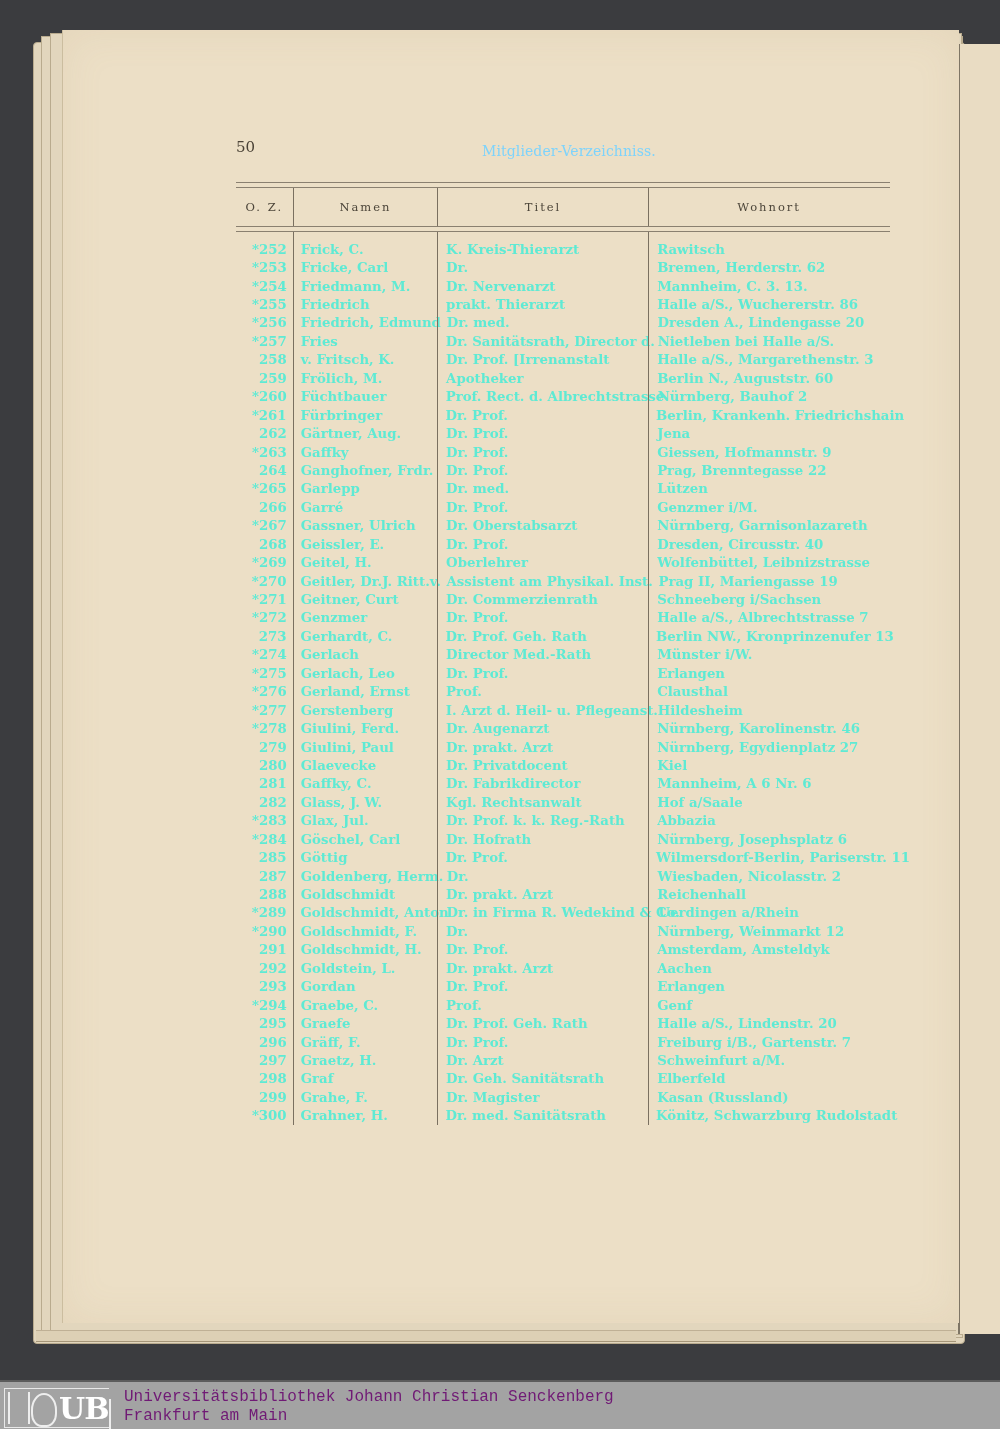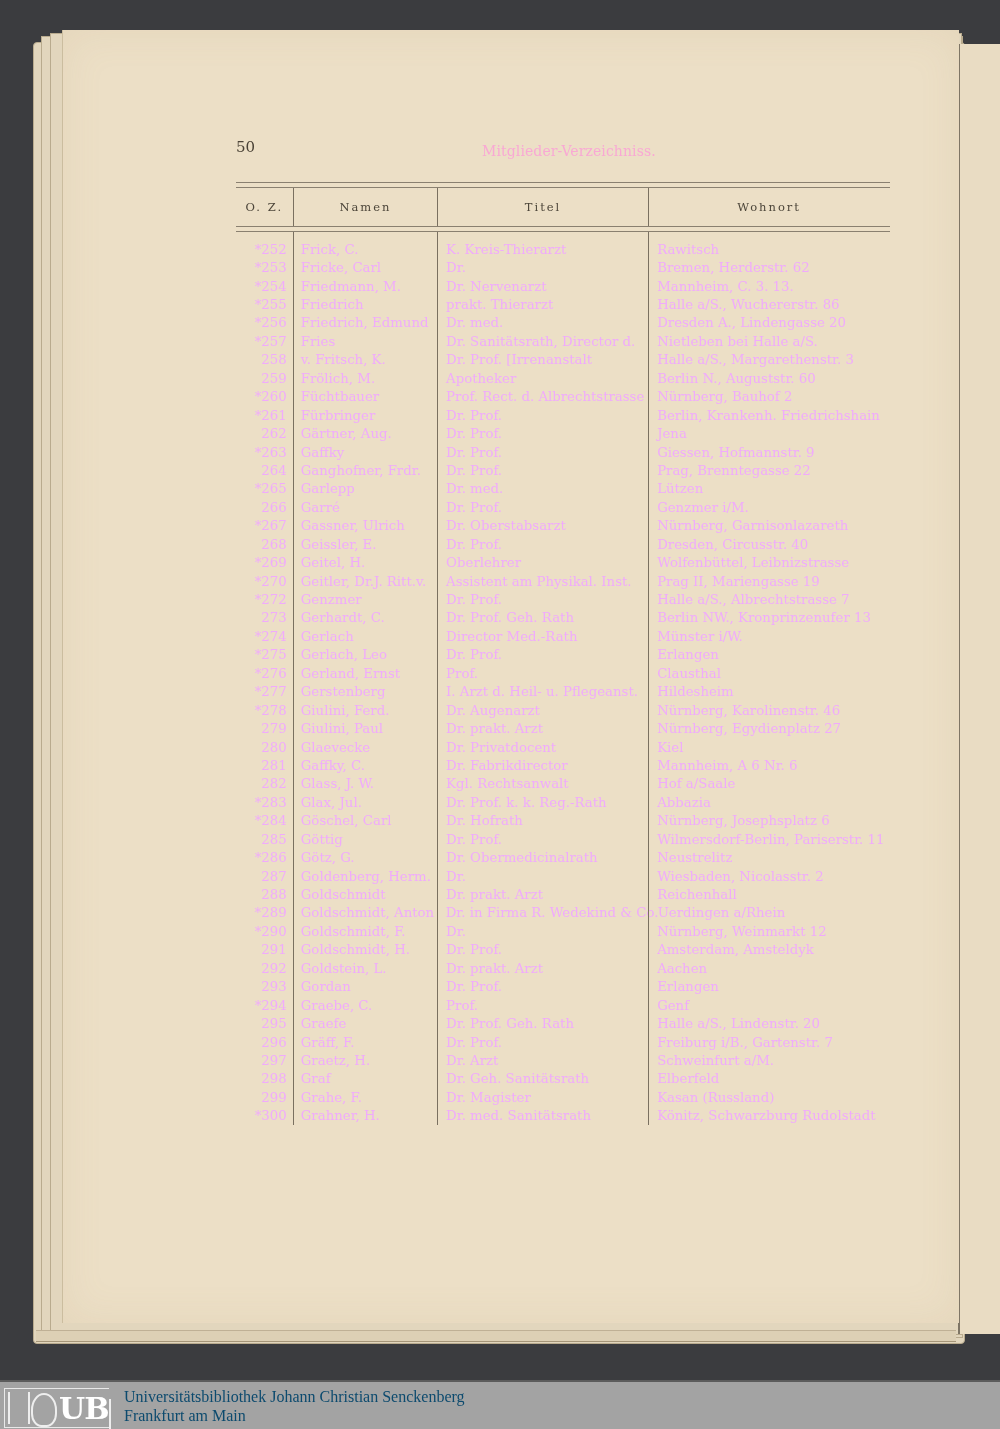--- a/index.html
+++ b/index.html
@@ -31,21 +31,21 @@
   }
   .bottom-edge {
     position:absolute; left:36px; top:1330px; width:920px; height:10px;
     background:#ddd0b5; border-top:1px solid #bfb095; border-bottom:1px solid #a59679;
   }
 
   .page-number {
     position:absolute; left:236px; top:138px; font-size:15px; color:#4a4236;
   }
   .running-head {
-    position:absolute; left:482px; top:143px; font-size:14px; color:#f9a8d4;
+    position:absolute; left:482px; top:143px; font-size:14px; color:#7dd3fc;
     letter-spacing:0.1px;
   }
 
   .table-wrap { position:absolute; left:236px; top:182px; width:654px; }
   .rule-double {
     height:4px; border-top:1px solid #8a8070; border-bottom:1px solid #8a8070;
   }
   .thead {
     position:relative; height:38px; display:flex; font-size:11.5px; color:#4d463a;
     letter-spacing:2px;
@@ -54,22 +54,23 @@
   .c-oz { width:57px; }
   .c-name { width:146px; }
   .c-titel { width:211px; }
   .c-ort { width:243px; }
   .colline {
     position:absolute; width:1px; background:#7a7060;
   }
 
   .tbody { position:relative; padding-top:8px; }
   .row {
-    display:flex; height:18.45px; align-items:center; font-size:13.3px; color:#f0abfc;
+    display:flex; height:18.45px; align-items:center; font-size:13.3px; color:#5eead4;
     white-space:nowrap;
+    font-weight:bold;
   }
   .row .c-oz { text-align:right; padding-right:6px; box-sizing:border-box; }
   .row .c-name { padding-left:8px; box-sizing:border-box; overflow:visible; }
   .row .c-titel { padding-left:8px; box-sizing:border-box; overflow:visible; }
   .row .c-ort { padding-left:9px; box-sizing:border-box; overflow:visible; }
 
   .footer {
     position:absolute; left:0; top:1380px; width:1000px; height:49px;
     background:#a3a3a3; border-top:2px solid #5c5c5c;
   }
@@ -86,22 +87,22 @@
     border-radius:50% 50% 40% 40%; border:2px solid #eee;
   }
   .logo-ub {
     position:absolute; left:54px; top:2px; font-family:"DejaVu Serif", serif;
     font-weight:bold; font-size:30px; color:#ffffff; letter-spacing:-1px;
   }
   .logo-bar {
     position:absolute; left:104px; top:10px; width:2px; height:32px; background:#eee;
   }
   .footer-line1, .footer-line2 {
-    position:absolute; left:124px; font-family:Liberation Serif, serif;
-    font-size:16px; color:#0c4a6e;
+    position:absolute; left:124px; font-family:Liberation Mono, monospace;
+    font-size:16px; color:#701a75;
   }
   .footer-line1 { top:6px; }
   .footer-line2 { top:25px; }
 </style>
 </head>
 <body>
 
 <div class="scan-bg"></div>
 <div class="edge edge1"></div>
 <div class="edge edge2"></div>
@@ -238,20 +239,26 @@
         <div class="c-titel">Oberlehrer</div>
         <div class="c-ort">Wolfenbüttel, Leibnizstrasse</div>
       </div>
       <div class="row">
         <div class="c-oz">*270</div>
         <div class="c-name">Geitler, Dr.J. Ritt.v.</div>
         <div class="c-titel">Assistent am Physikal. Inst.</div>
         <div class="c-ort">Prag II, Mariengasse 19</div>
       </div>
       <div class="row">
+        <div class="c-oz">*271</div>
+        <div class="c-name">Geitner, Curt</div>
+        <div class="c-titel">Dr. Commerzienrath</div>
+        <div class="c-ort">Schneeberg i/Sachsen</div>
+      </div>
+      <div class="row">
         <div class="c-oz">*272</div>
         <div class="c-name">Genzmer</div>
         <div class="c-titel">Dr. Prof.</div>
         <div class="c-ort">Halle a/S., Albrechtstrasse 7</div>
       </div>
       <div class="row">
         <div class="c-oz">273</div>
         <div class="c-name">Gerhardt, C.</div>
         <div class="c-titel">Dr. Prof. Geh. Rath</div>
         <div class="c-ort">Berlin NW., Kronprinzenufer 13</div>
@@ -320,26 +327,20 @@
         <div class="c-oz">*284</div>
         <div class="c-name">Göschel, Carl</div>
         <div class="c-titel">Dr. Hofrath</div>
         <div class="c-ort">Nürnberg, Josephsplatz 6</div>
       </div>
       <div class="row">
         <div class="c-oz">285</div>
         <div class="c-name">Göttig</div>
         <div class="c-titel">Dr. Prof.</div>
         <div class="c-ort">Wilmersdorf-Berlin, Pariserstr. 11</div>
-      </div>
-      <div class="row">
-        <div class="c-oz">*286</div>
-        <div class="c-name">Götz, G.</div>
-        <div class="c-titel">Dr. Obermedicinalrath</div>
-        <div class="c-ort">Neustrelitz</div>
       </div>
       <div class="row">
         <div class="c-oz">287</div>
         <div class="c-name">Goldenberg, Herm.</div>
         <div class="c-titel">Dr.</div>
         <div class="c-ort">Wiesbaden, Nicolasstr. 2</div>
       </div>
       <div class="row">
         <div class="c-oz">288</div>
         <div class="c-name">Goldschmidt</div>

